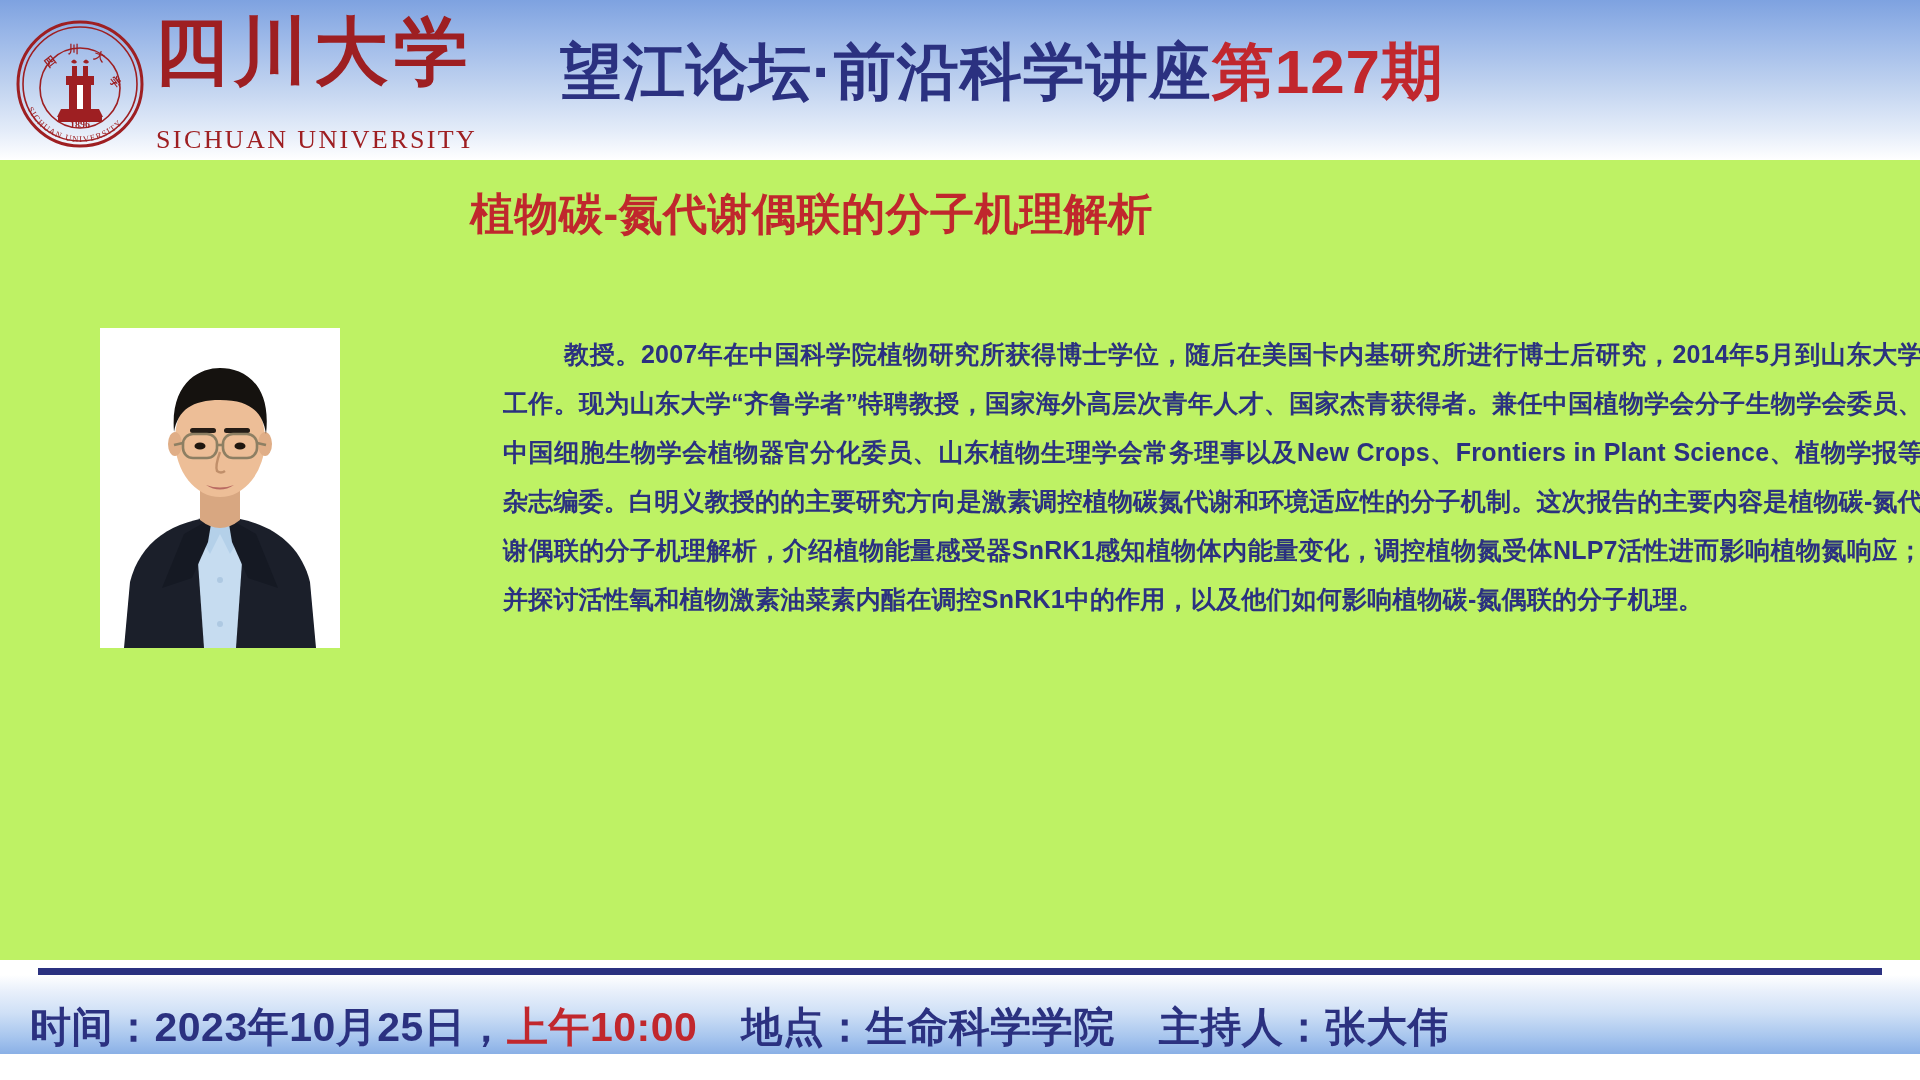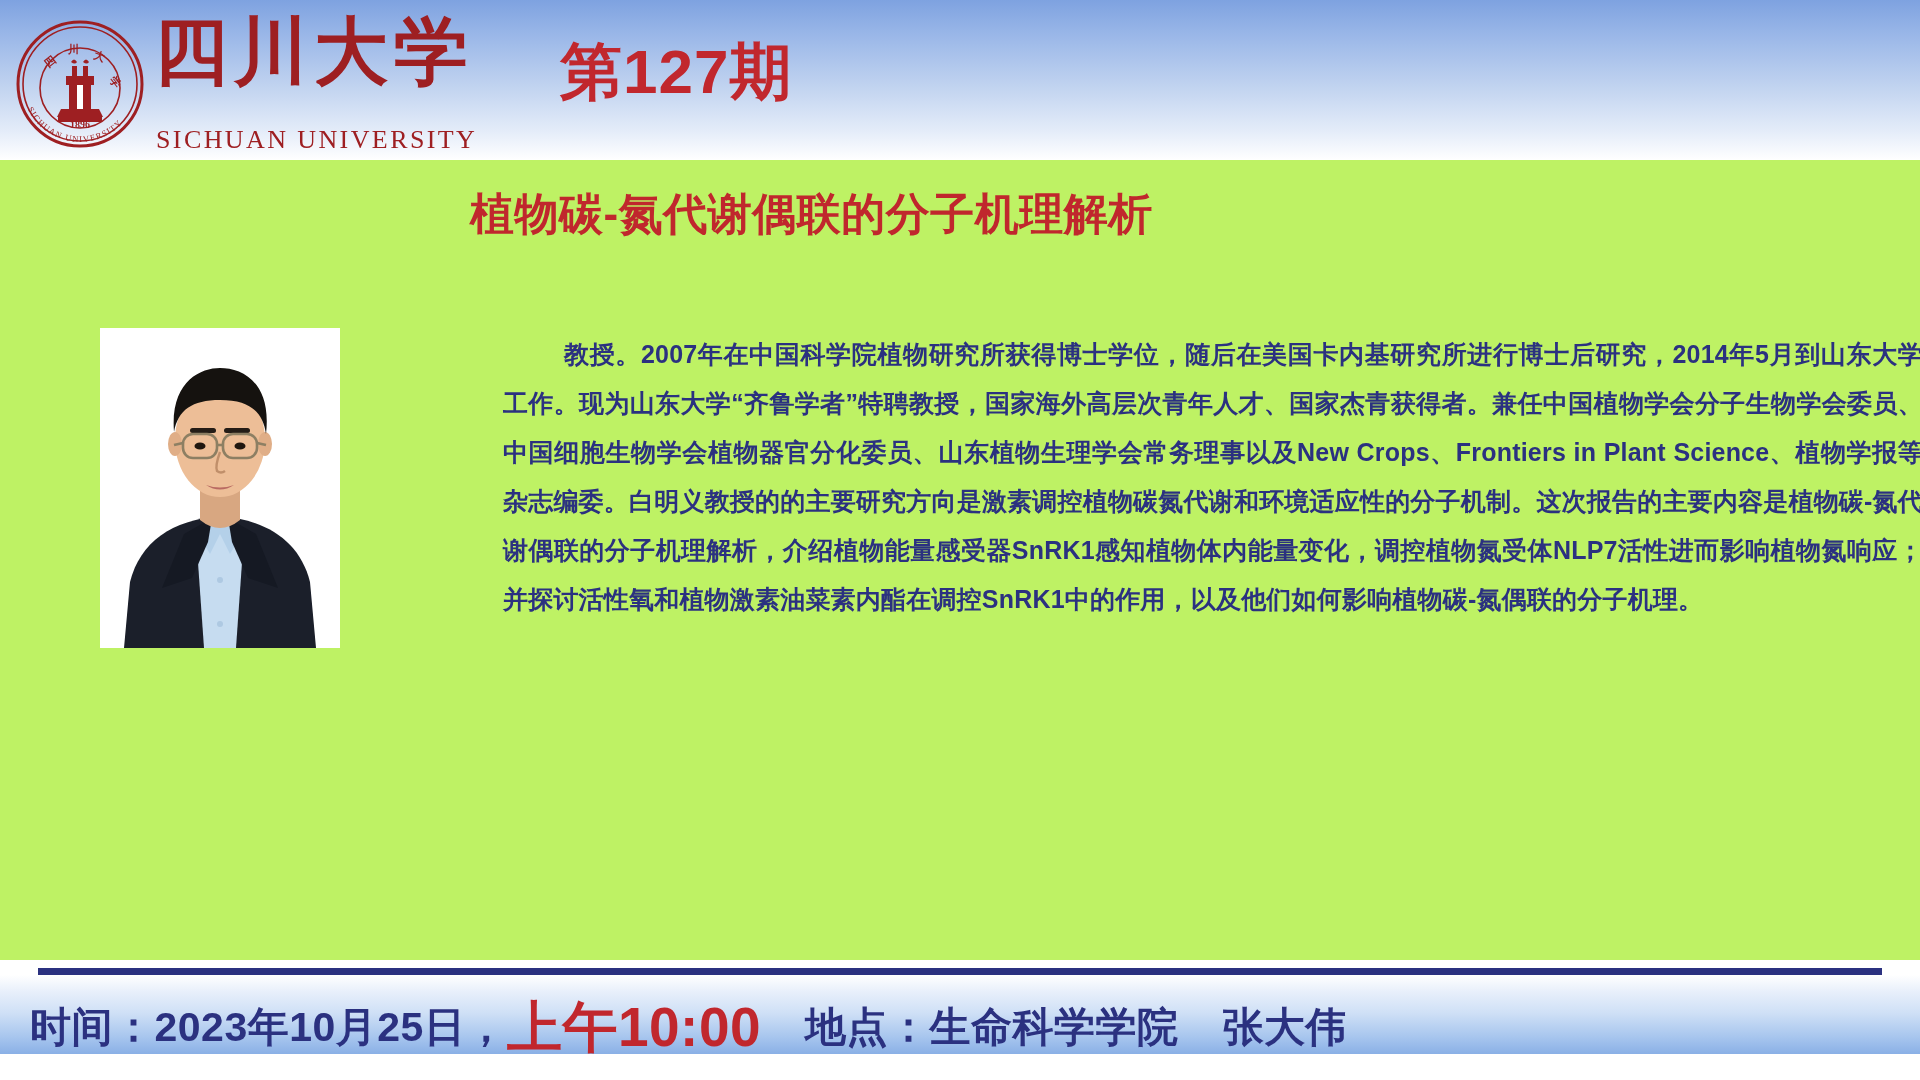--- a/index.html
+++ b/index.html
@@ -186,21 +186,21 @@
   }
 
   .fb {
     font-size: 41px;
     font-weight: 700;
     color: #2b3180;
     letter-spacing: 0.5px;
     font-family: "Liberation Sans", "DejaVu Sans", sans-serif;
   }
   .fr {
-    font-size: 55px;
+    font-size: 41px;
     font-weight: 700;
     color: #c1272d;
     letter-spacing: 0.5px;
     font-family: "Liberation Sans", "DejaVu Sans", sans-serif;
   }
   .gap-lg { display: inline-block; width: 44px; }
 </style>
 </head>
 <body>
 
@@ -245,20 +245,21 @@
         </svg>
       </div>
 
       <div class="univ-names">
         <div class="univ-cn">四川大学</div>
         <div class="univ-en">SICHUAN UNIVERSITY</div>
       </div>
     </div>
 
     <div class="forum-title">
+      <span class="ft-blue">望江论坛·前沿科学讲座</span>
         <span class="ft-red">第127期</span>
     </div>
   </div>
 
   <div class="main-area">
 
     <div class="lecture-title">植物碳-氮代谢偶联的分子机理解析</div>
 
 
     <div class="portrait">
@@ -315,17 +316,18 @@
 
   <div class="footer-band">
     <div class="footer-inner">
       <span class="fb">时间：</span>
         <span class="fb">2023年10月25日，</span>
         <span class="fr">上午10:00</span>
         <span class="gap-lg"></span>
         <span class="fb">地点：</span>
         <span class="fb">生命科学学院</span>
         <span class="gap-lg"></span>
+        <span class="fb">主持人：</span>
         <span class="fb">张大伟</span>
     </div>
   </div>
 
 </div>
 
 </body></html>

